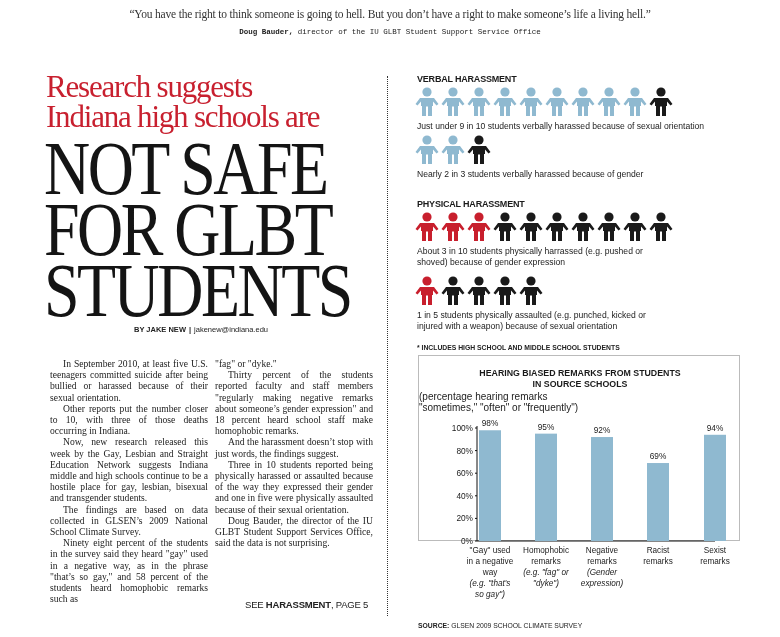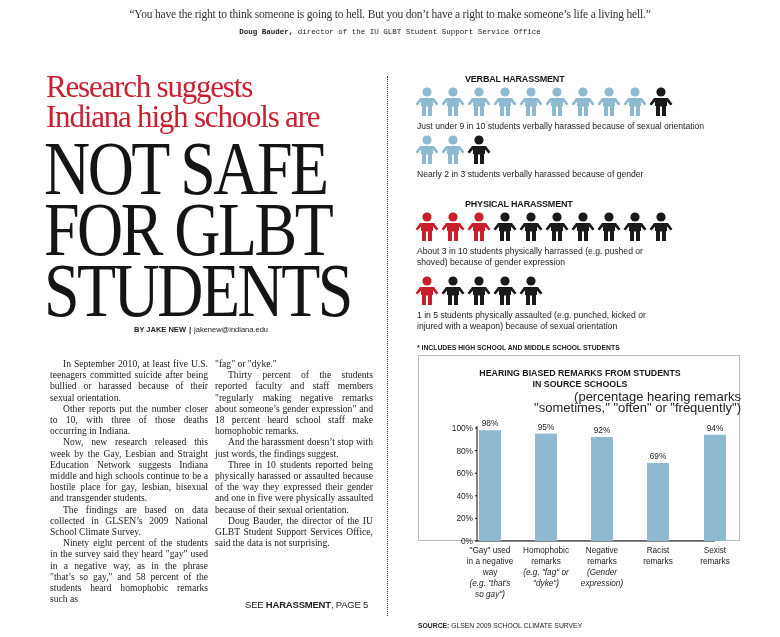--- a/index.html
+++ b/index.html
@@ -52,43 +52,42 @@
 
   .divider {
     position: absolute; left: 387px; top: 76px; height: 540px; width: 0;
     border-left: 1.2px dotted #333;
   }
 
   
   .sec-title {
     position: absolute; left: 417px; font-size: 9px; font-weight: bold; color: #1a1a1a;
     letter-spacing: -0.2px;
-    margin-left: 48px;
   }
   .icons { position: absolute; left: 415px; display: flex; gap: 2px; }
   .person { width: 24px; height: 30px; display: block; }
   .caption {
     position: absolute; left: 417px; font-size: 8.6px; line-height: 11px; color: #222;
     width: 250px;
   }
   .note {
     position: absolute; left: 417px; top: 344px; font-size: 6.8px; font-weight: bold; color: #222;
   }
 
   .chart-box {
     position: absolute; left: 418px; top: 355px; width: 322px; height: 186px;
     border: 1px solid #bbb; border-top: 1px solid #bbb;
   }
   .chart-title {
     position: absolute; left: 0; top: 12px; width: 322px; text-align: center;
     font-size: 8.8px; font-weight: bold; line-height: 11px; color: #1a1a1a;
   }
   .chart-sub {
-    position: absolute; left: 0; top: 35px; width: 322px; text-align: right;
-    font-size: 13px; line-height: 11px; color: #222;
+    position: absolute; left: 0; top: 35px; width: 322px; text-align: left;
+    font-size: 10px; line-height: 11px; color: #222;
   }
   svg.chart { position: absolute; left: 0; top: 0; }
   .source {
     position: absolute; left: 418px; top: 622px; font-size: 6.8px; color: #222;
   }
   .source b { font-weight: bold; }
 </style>
 </head>
 <body>
 

